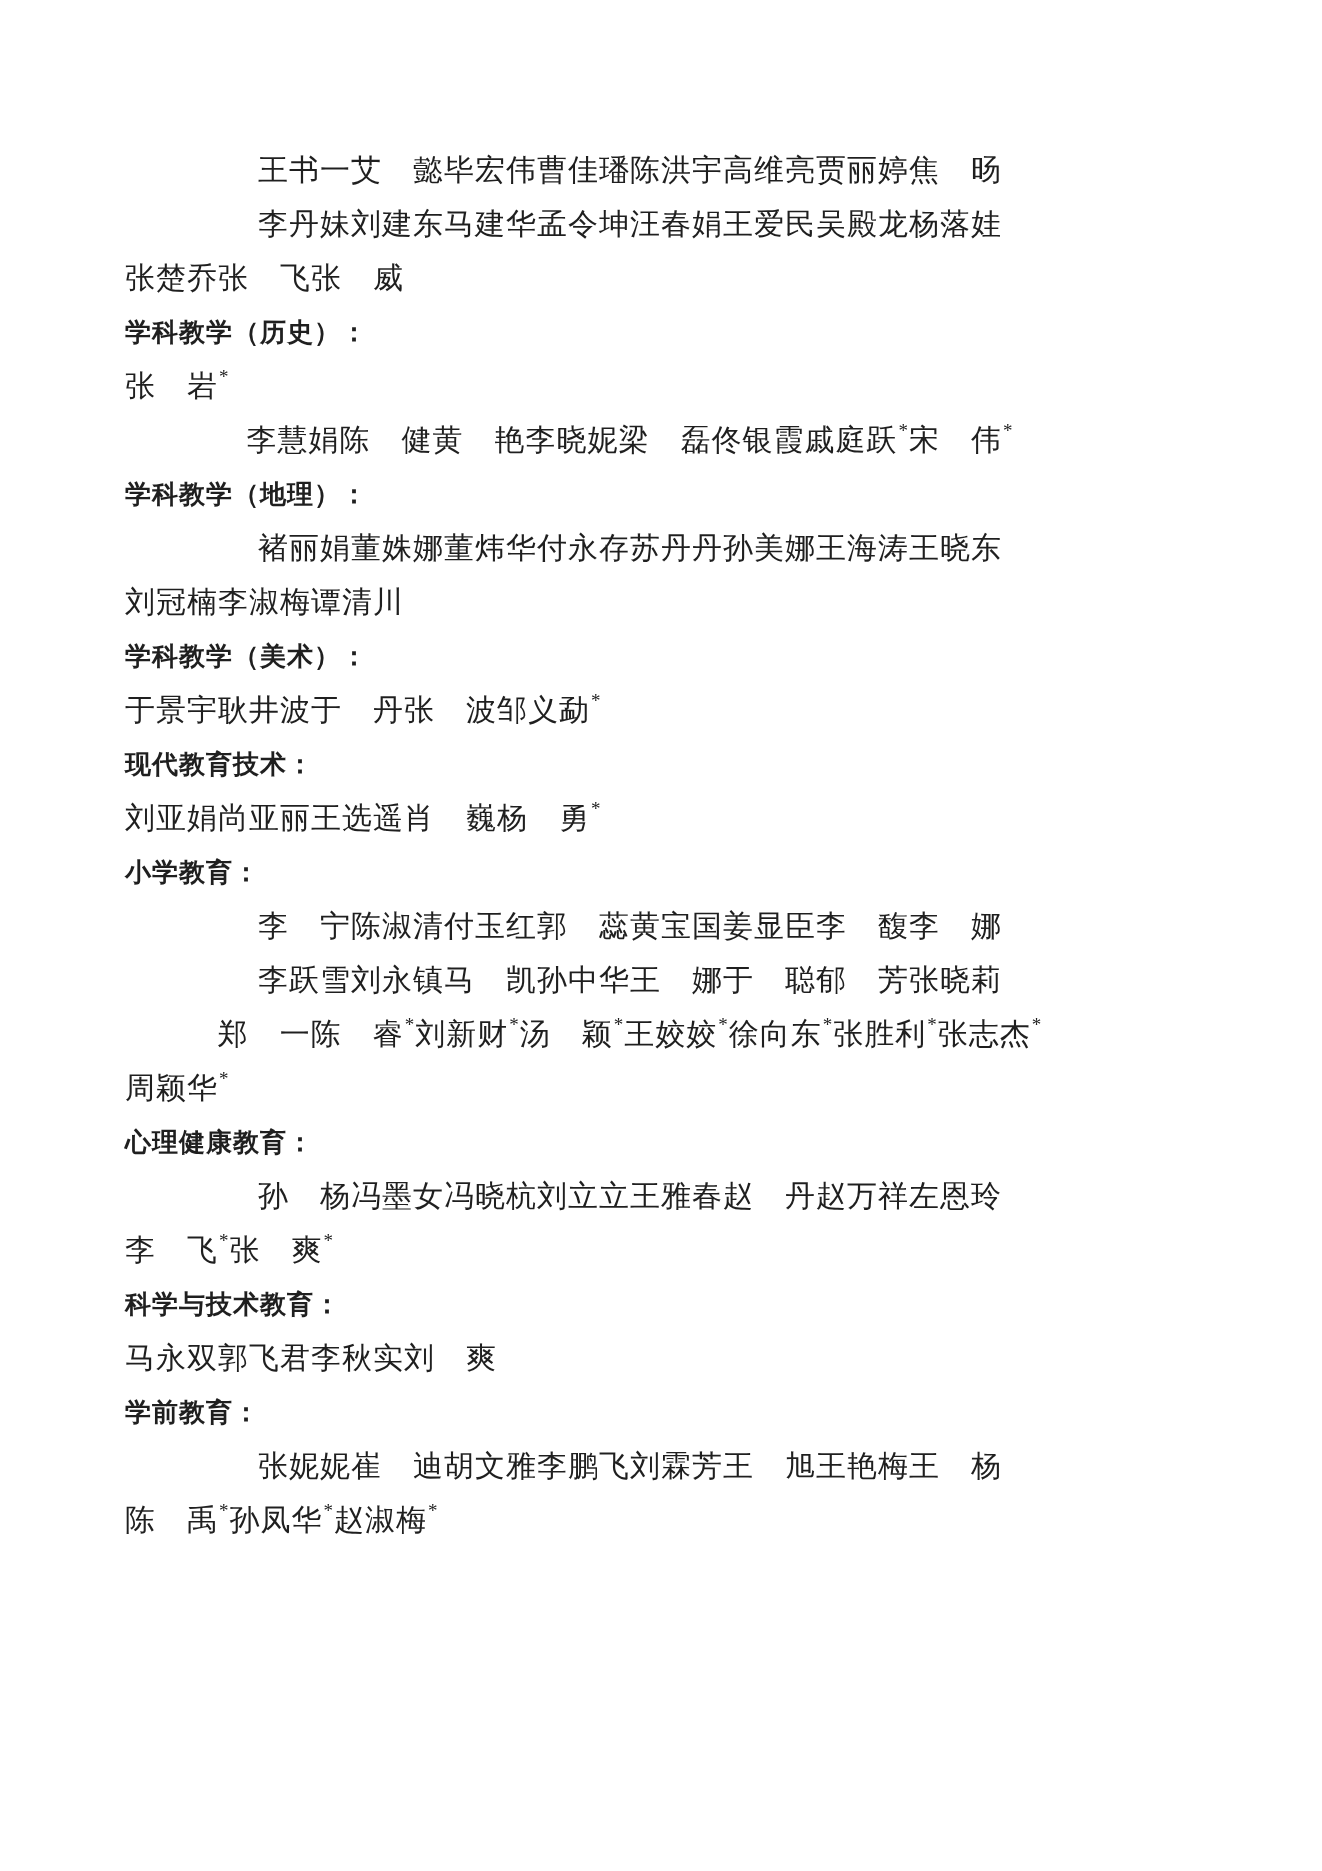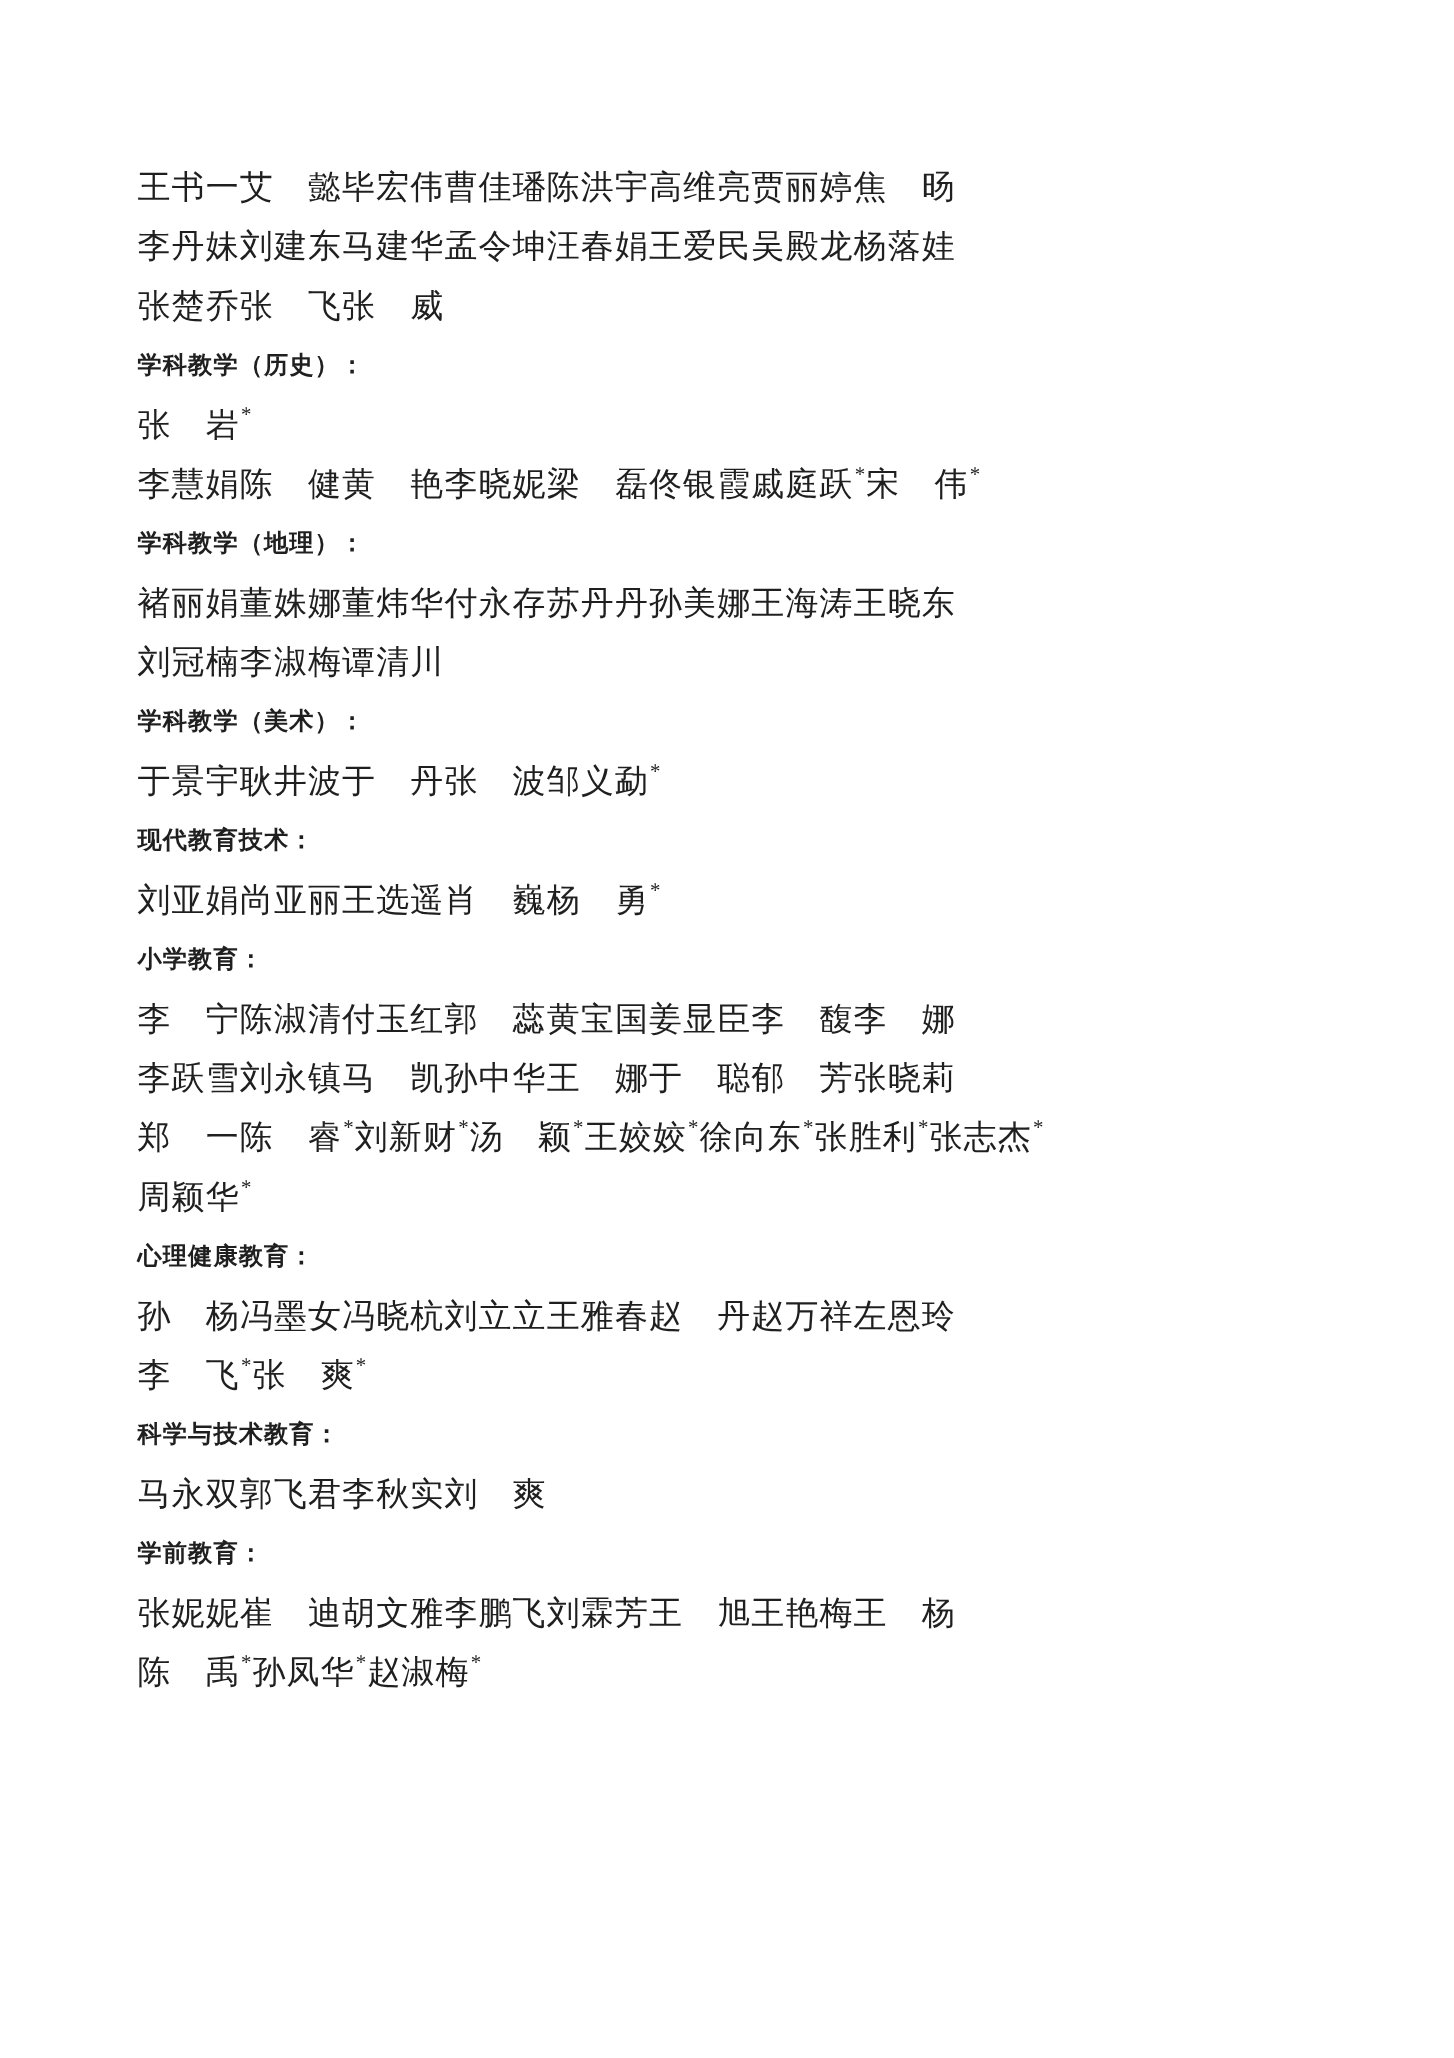--- a/index.html
+++ b/index.html
@@ -25,30 +25,30 @@
   }
   .line {
     height: 54px;
     display: flex;
     align-items: center;
     font-size: 30px;
     letter-spacing: 1px;
     white-space: pre;
   }
   .line.justified {
-    justify-content: flex-start;
+    justify-content: center;
   }
   .line.left {
     justify-content: flex-start;
   }
   .heading {
     height: 54px;
     display: flex;
     align-items: center;
-    font-size: 22px;
+    font-size: 26px;
     font-weight: 700;
     letter-spacing: 1px;
     white-space: pre;
   }
   .name {
     white-space: pre;
   }
   .star {
     font-size: 19px;
     line-height: 0;

